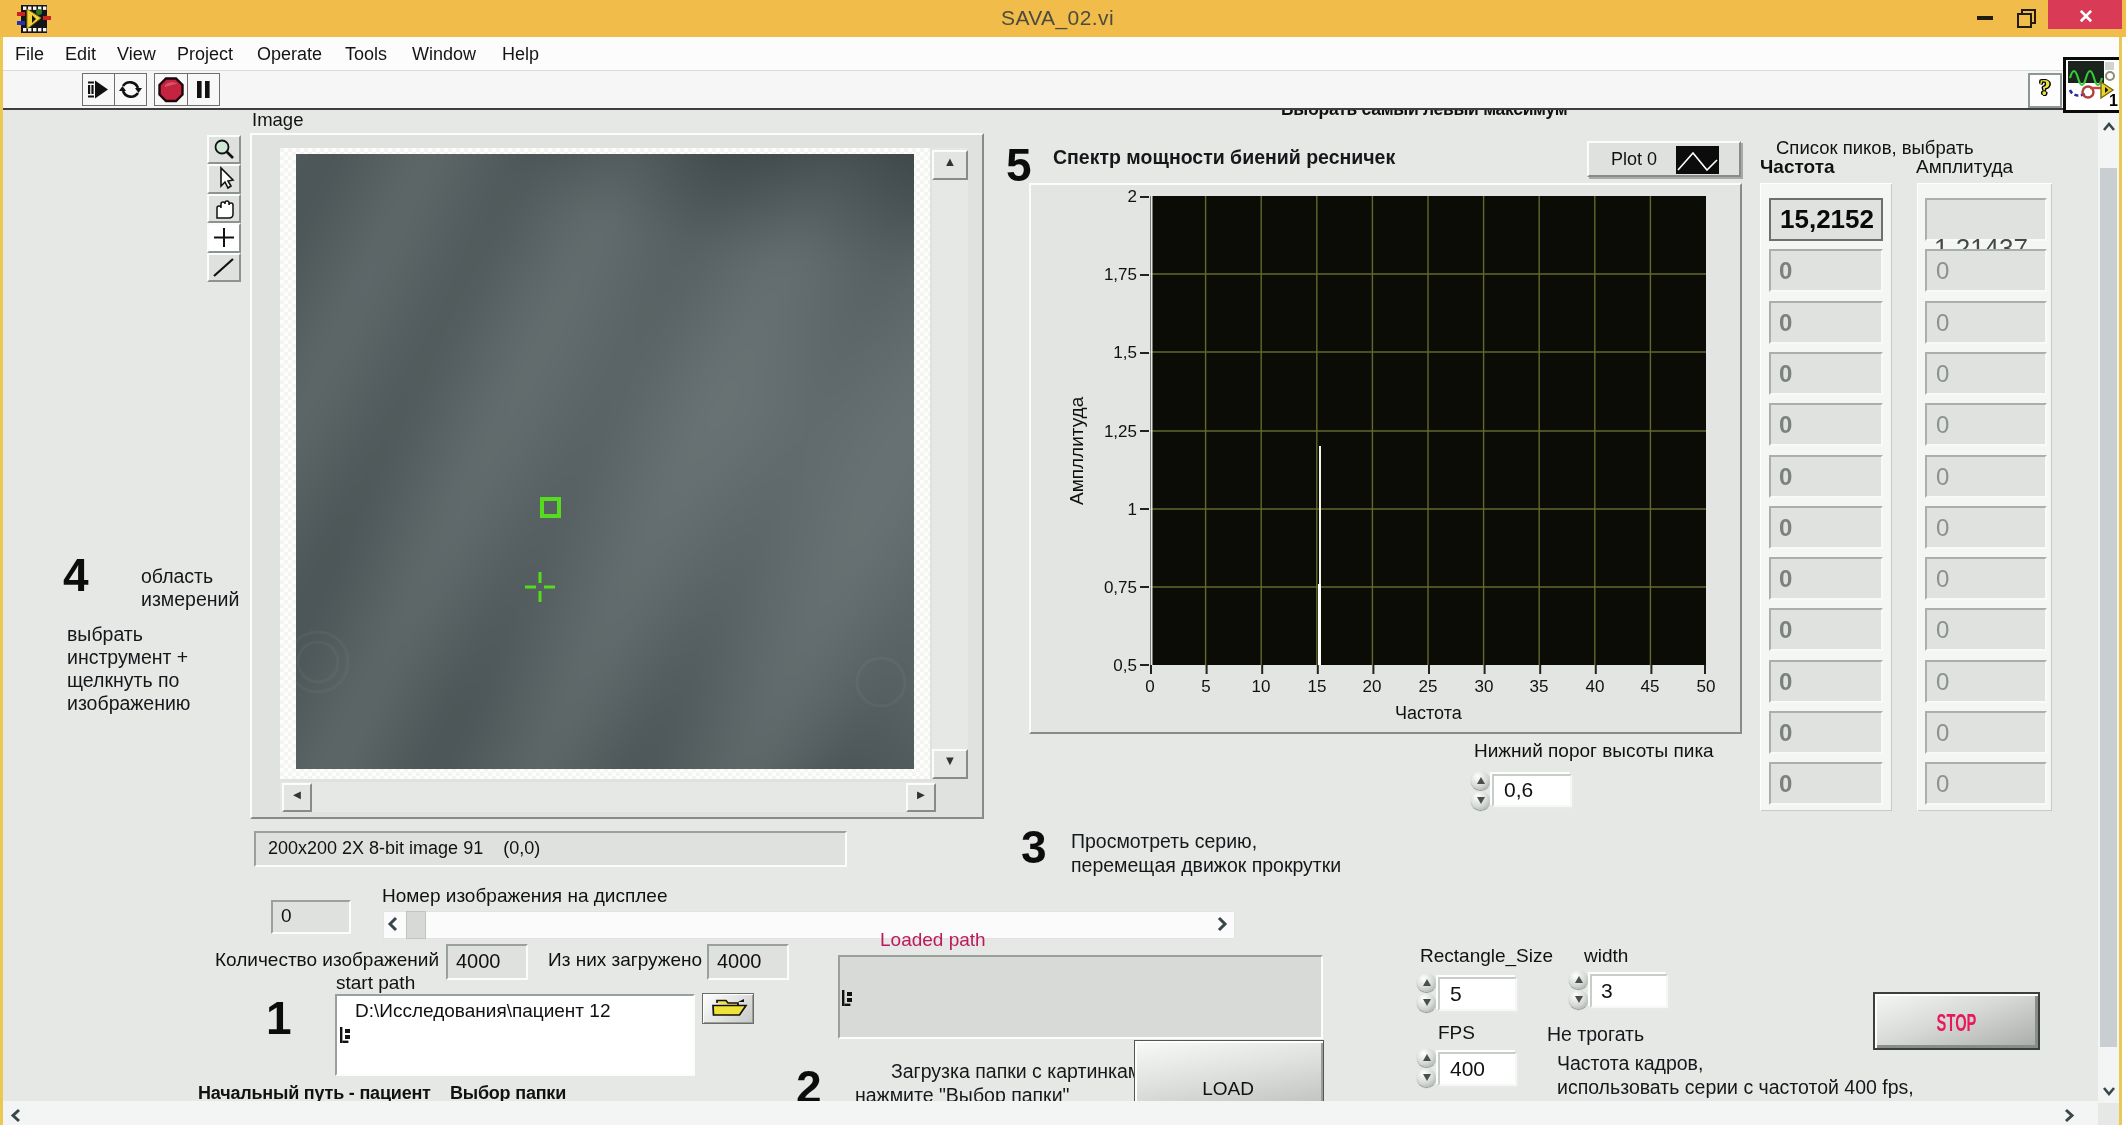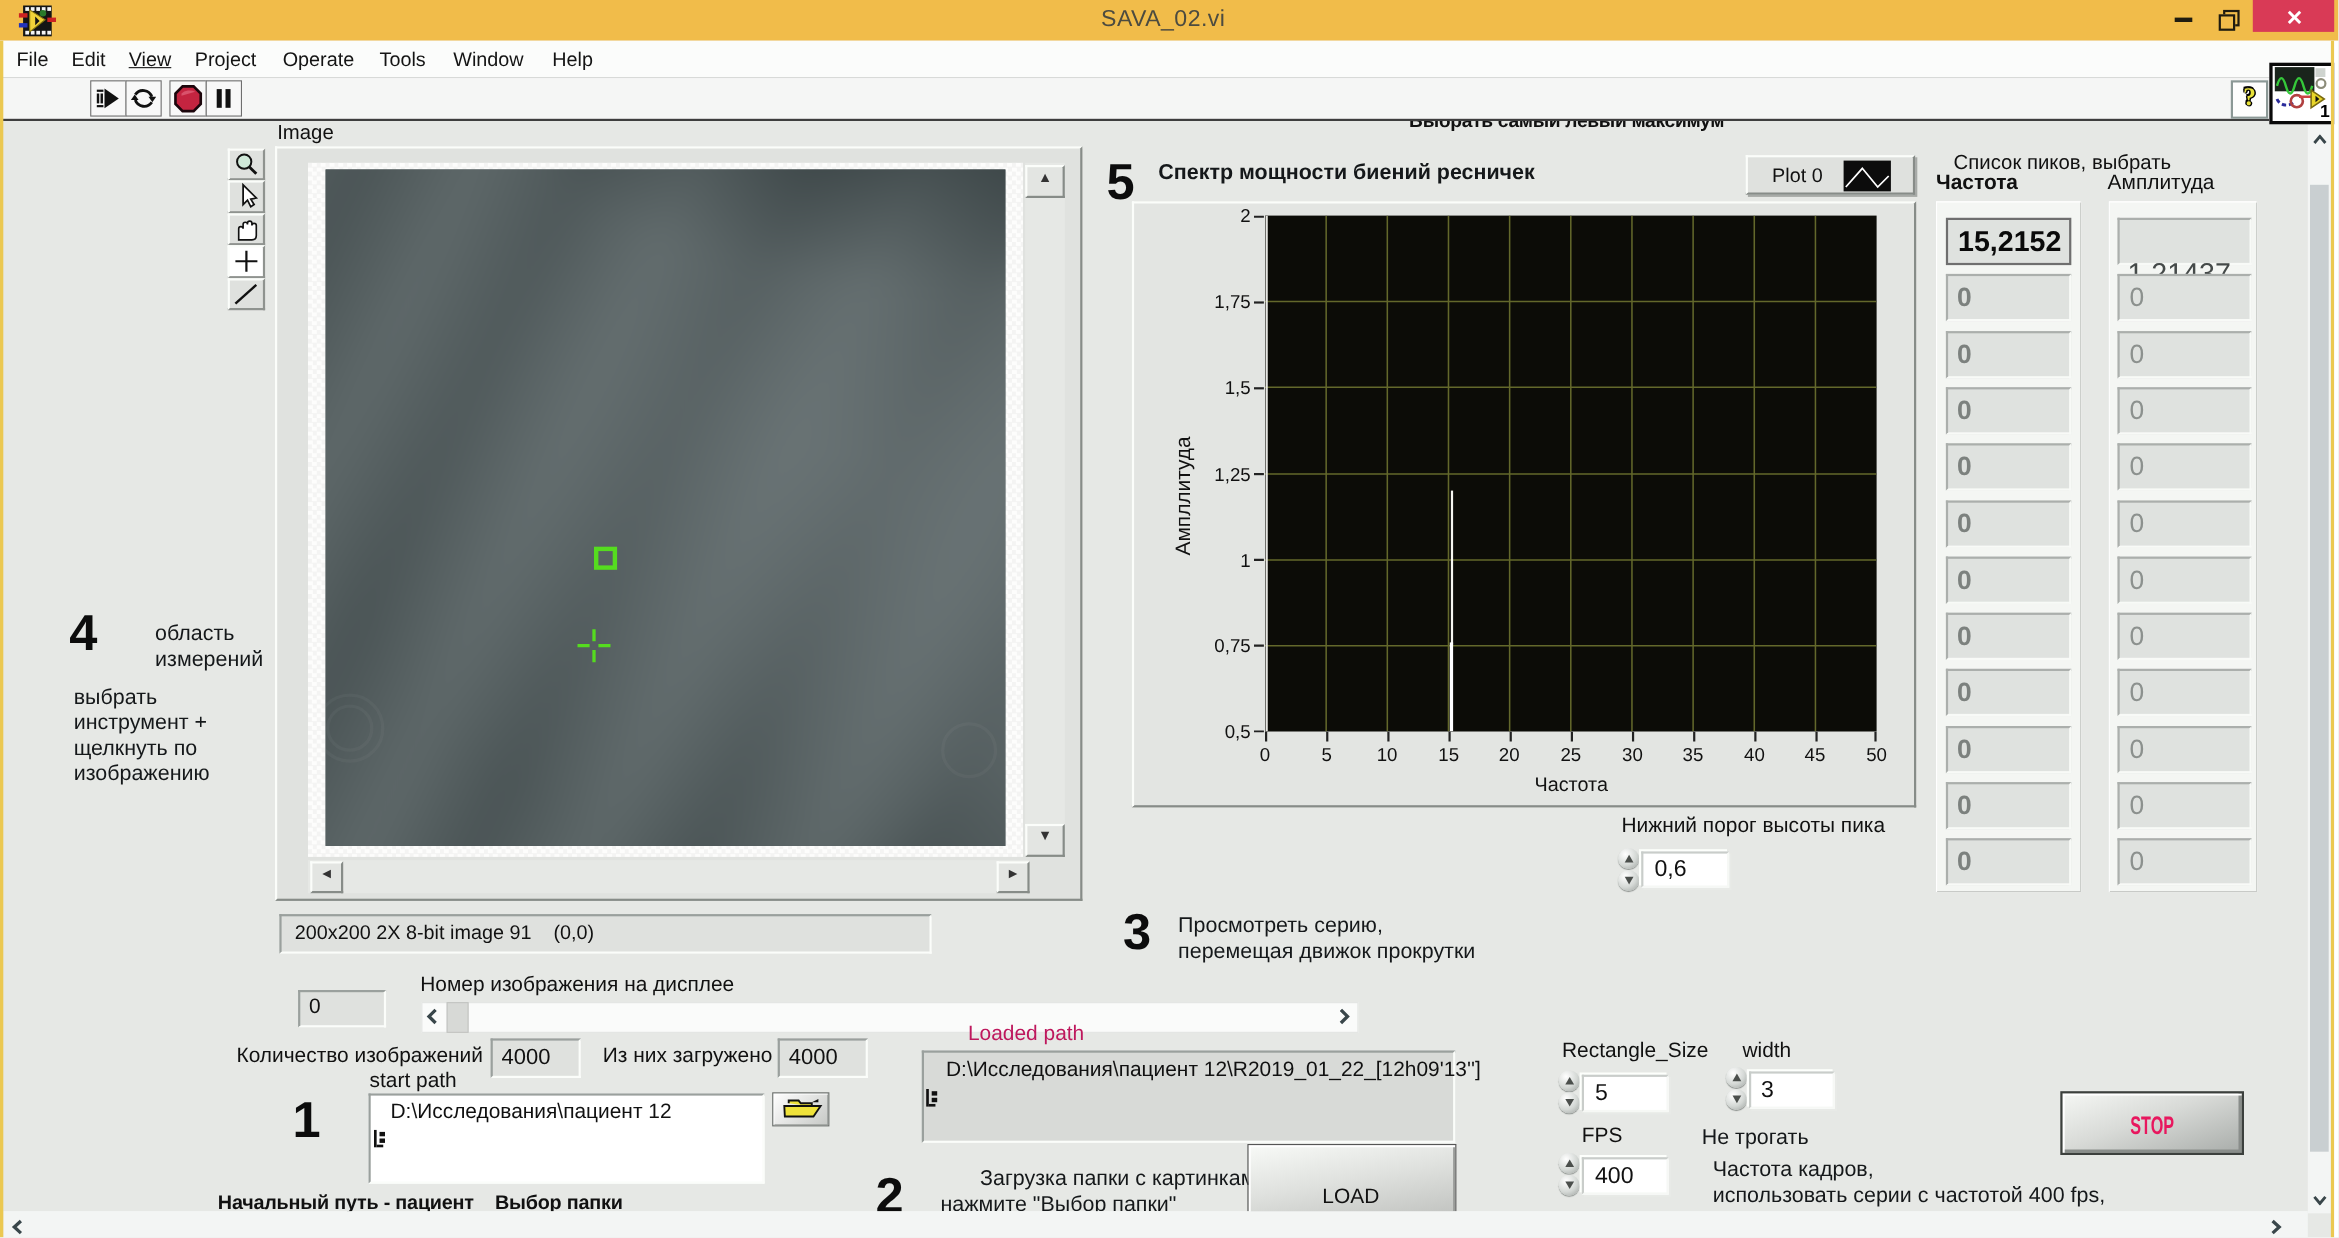--- a/index.html
+++ b/index.html
@@ -43,21 +43,21 @@
     <rect x="0" y="17" width="8" height="4" fill="#2233bb"></rect>
     <rect x="26" y="12" width="8" height="4" fill="#cc2222"></rect>
     <path d="M10 5 L24 14 L10 25 Z" fill="#f2d33a" stroke="#8a7a10" stroke-width="1"></path>
     <path d="M15 11 l4 4 l-4 4 z" fill="#151515"></path>
     <circle cx="22" cy="8" r="3" fill="#2a7a2a"></circle>
   </svg>
 
   <div class="ab" id="menubar" style="left:0;top:37px;width:2122px;height:33px;background:#FBFCFB;border-bottom:1px solid #d8dad8;"></div>
   <div class="ab" style="top:44px;left:15px;font-size:18px;color:#141414;">File</div>
   <div class="ab" style="top:44px;left:65px;font-size:18px;color:#141414;">Edit</div>
-  <div class="ab" style="top:44px;left:117px;font-size:18px;color:#141414;text-decoration:underline;">View</div>
+  <div class="ab" style="top:44px;left:117px;font-size:18px;color:#141414;">View</div>
   <div class="ab" style="top:44px;left:177px;font-size:18px;color:#141414;">Project</div>
   <div class="ab" style="top:44px;left:257px;font-size:18px;color:#141414;">Operate</div>
   <div class="ab" style="top:44px;left:345px;font-size:18px;color:#141414;">Tools</div>
   <div class="ab" style="top:44px;left:412px;font-size:18px;color:#141414;">Window</div>
   <div class="ab" style="top:44px;left:502px;font-size:18px;color:#141414;">Help</div>
 
   <div class="ab" style="left:1281px;top:99px;font-size:17.5px;font-weight:bold;color:#111;z-index:1;letter-spacing:-0.3px;">Выбрать самый левый максимум</div>
 
   <div class="ab" id="toolbar" style="left:0;top:71px;width:2063px;height:37px;background:#F5F6F5;border-bottom:2px solid #3e3e3e;z-index:2;"></div>
   <div class="ab" style="left:2063px;top:71px;width:59px;height:39px;background:#fff;z-index:2;"></div>
@@ -238,21 +238,20 @@
     <svg width="48" height="27" viewBox="0 0 48 27">
       <path d="M14 9 V6.5 h9 l2 2.5 h10 v3" fill="#efe23a" stroke="#111" stroke-width="1.7"></path>
       <path d="M10 11.5 h25 l8 0 l-6.5 9.5 h-26 z" fill="#efe23a" stroke="#111" stroke-width="1.7"></path>
       <path d="M35 8 l6 -3 v3" fill="#111"></path>
     </svg>
   </div>
   <div class="ab" style="left:198px;top:1083px;font-size:18px;font-weight:bold;color:#111;letter-spacing:-0.2px;">Начальный путь - пациент&nbsp;&nbsp;&nbsp;&nbsp;Выбор папки</div>
 
   <div class="ab" style="left:838px;top:929px;font-size:19px;color:#be185d;margin-left:42px;">Loaded path</div>
   <div class="ab sunk" style="left:838px;top:955px;width:481px;height:80px;background:#D8DAD7;"></div>
-  <div class="ab" style="left:860px;top:962px;font-size:19px;color:#111;">D:\Исследования\пациент 12\R2019_01_22_[12h09'13'']</div>
   <svg class="ab" style="left:841px;top:990px;" width="13" height="20" viewBox="0 0 13 20">
     <g fill="#111">
         <rect x="1" y="0" width="2.4" height="16"></rect>
         <rect x="3.4" y="13.6" width="6" height="2.4"></rect>
     <rect x="6" y="2" width="5" height="4"></rect>
         <rect x="6" y="8" width="5" height="4"></rect>
       </g>
   </svg>
   <div class="big" style="left:796px;top:1060px;">2</div>
   <div class="t19" style="left:855px;top:1060px;margin-left:36px;">Загрузка папки с картинками</div>

